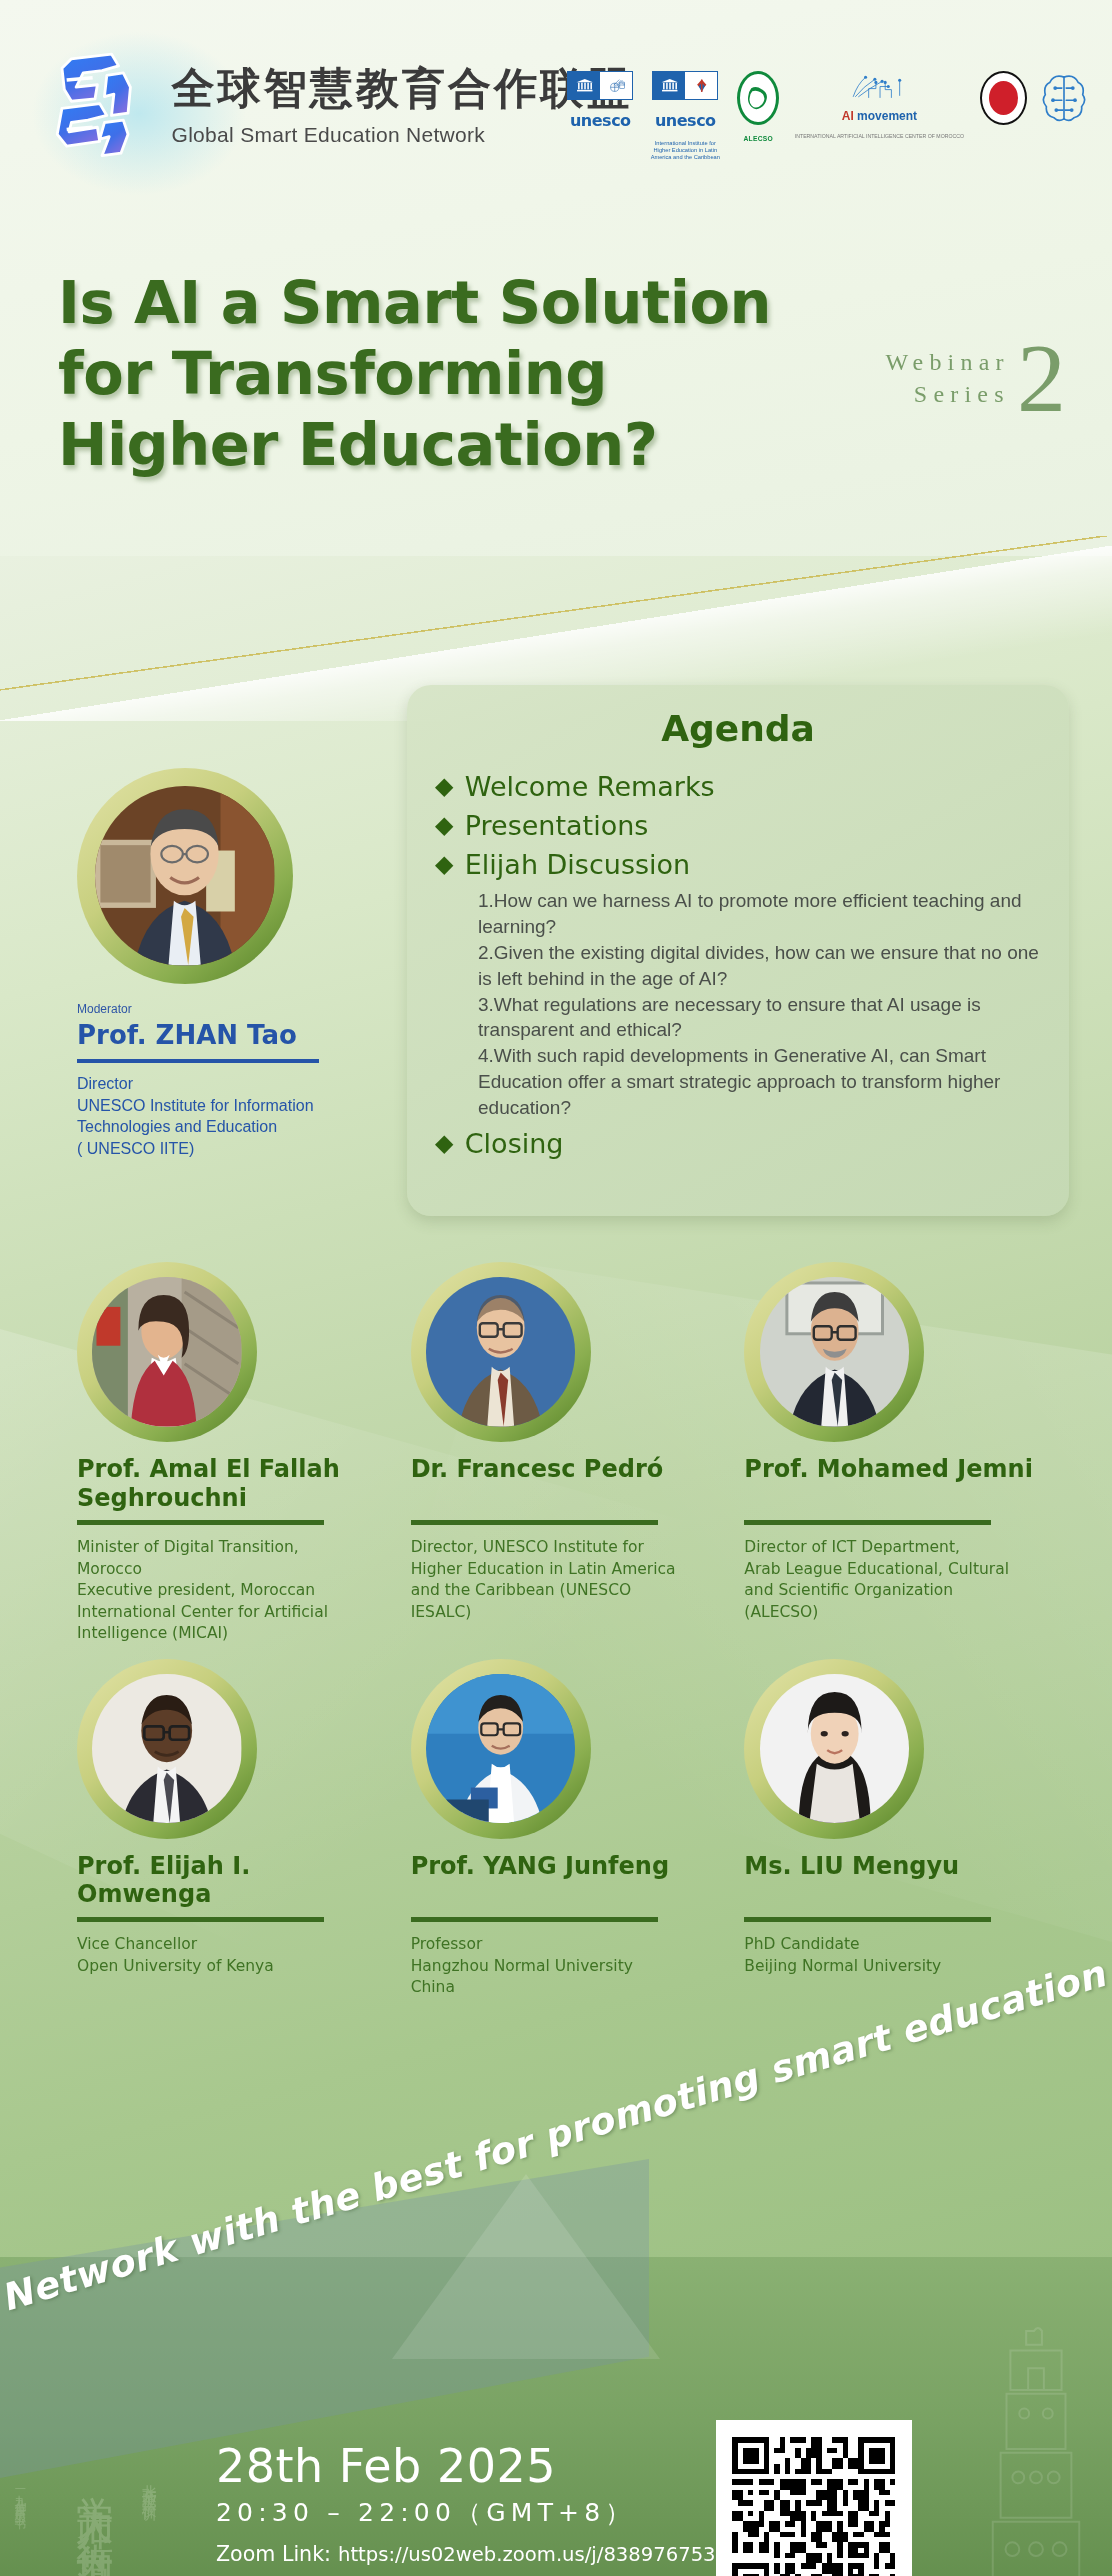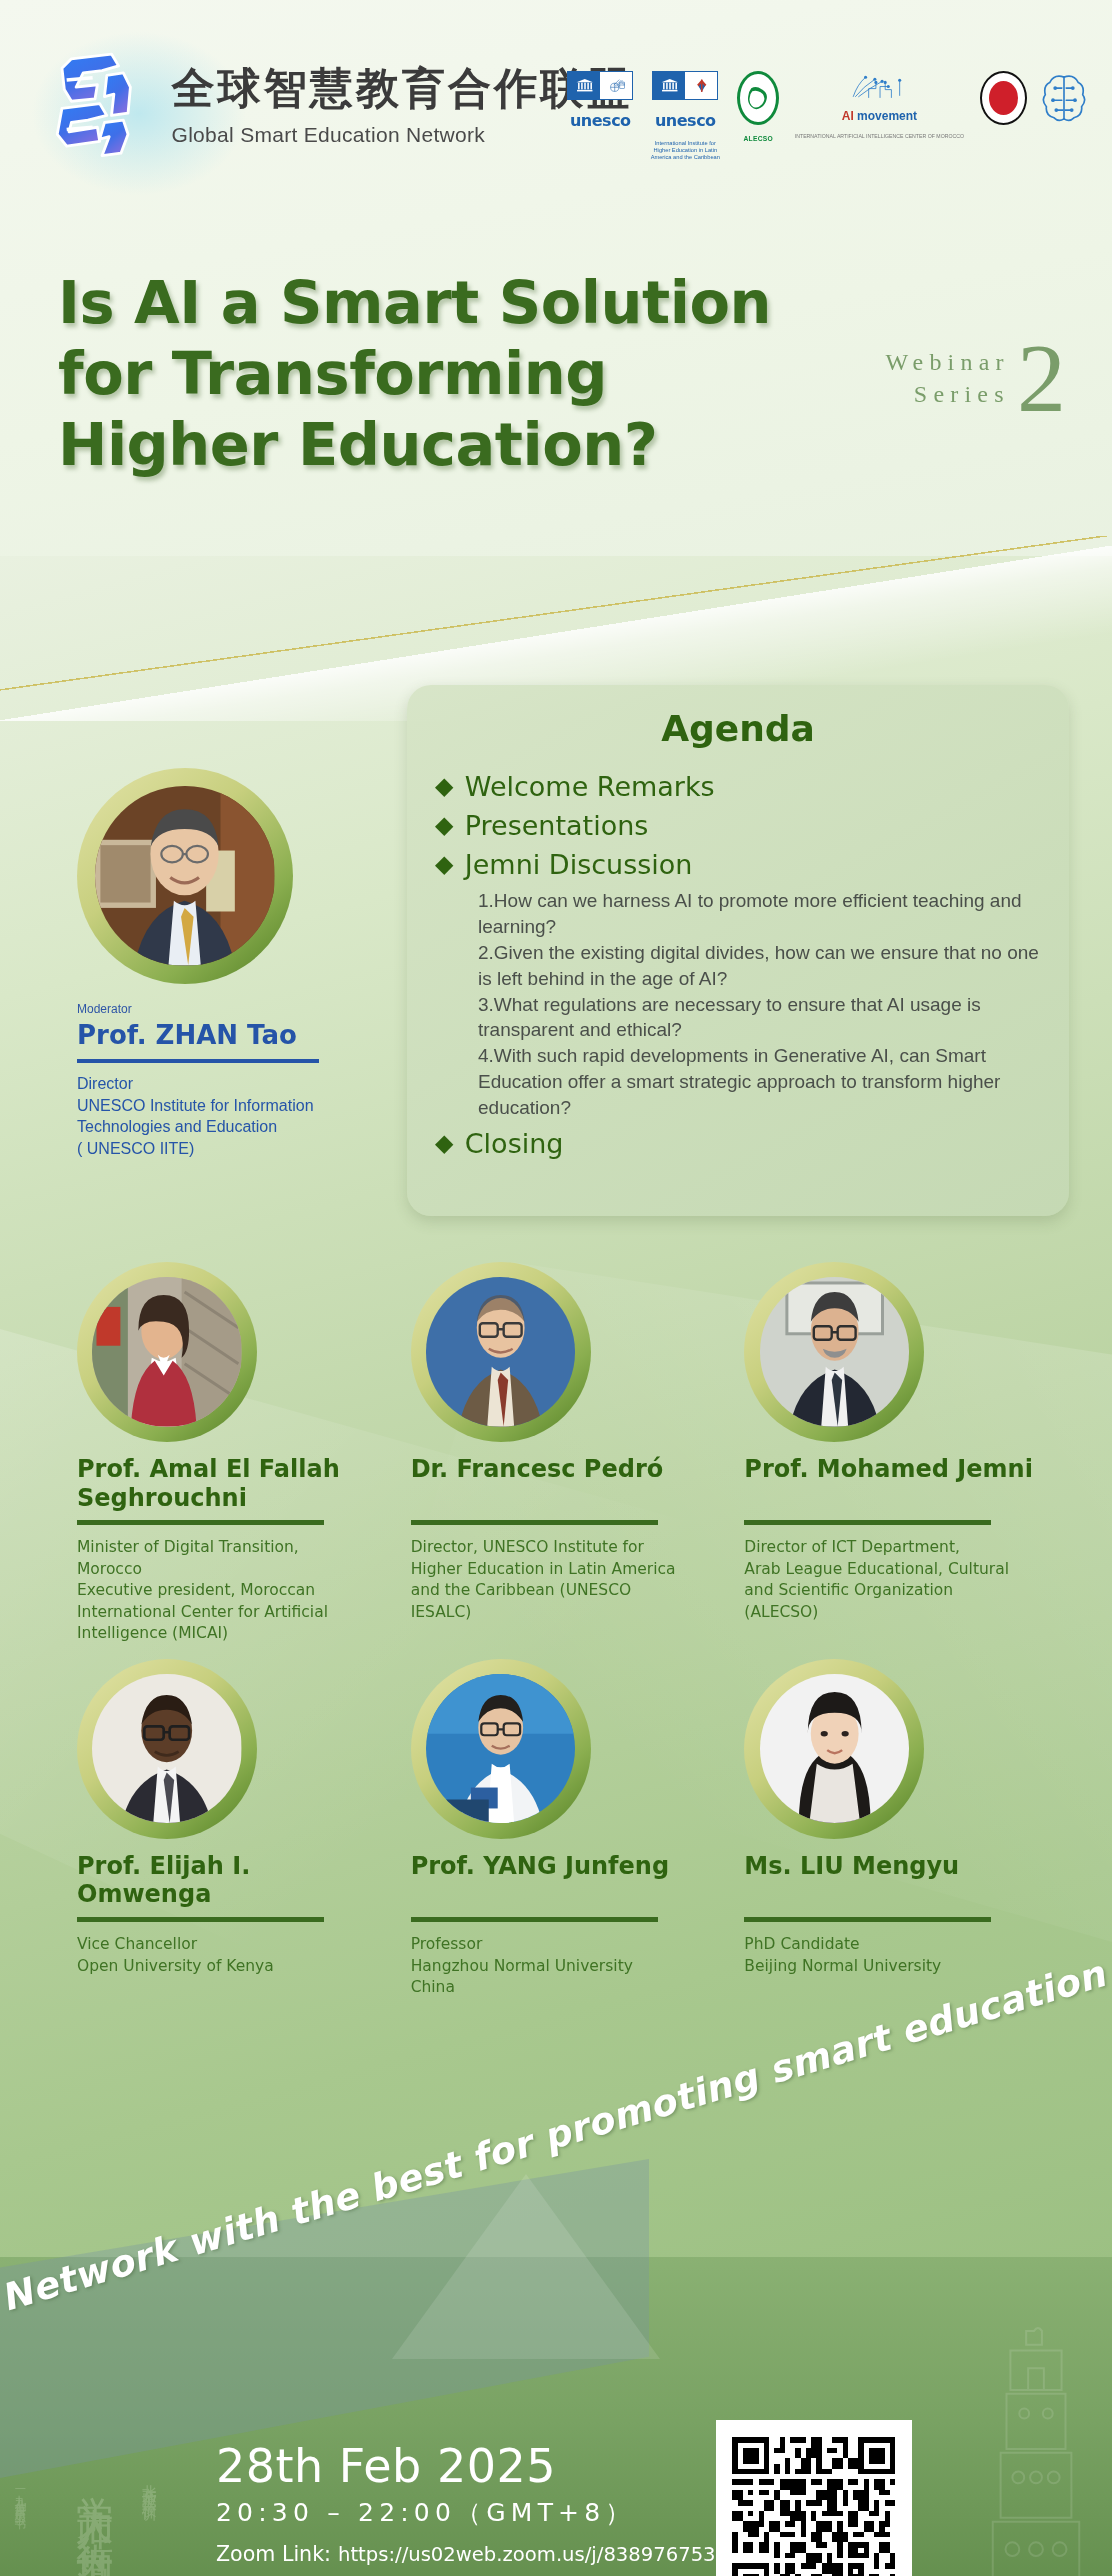--- a/index.html
+++ b/index.html
@@ -413,21 +413,21 @@
   <div class="agenda-item">
     <span class="agenda-diamond">◆</span>
     <span class="agenda-label">Welcome Remarks</span>
   </div>
   <div class="agenda-item">
     <span class="agenda-diamond">◆</span>
     <span class="agenda-label">Presentations</span>
   </div>
   <div class="agenda-item">
     <span class="agenda-diamond">◆</span>
-    <span class="agenda-label">Jemni Discussion</span>
+    <span class="agenda-label">Elijah Discussion</span>
   </div>
 
   <div class="agenda-questions">
     <div class="agenda-q">1.How can we harness AI to promote more efficient teaching and learning?</div>
     <div class="agenda-q">2.Given the existing digital divides, how can we ensure that no one is left behind in the age of AI?</div>
     <div class="agenda-q">3.What regulations are necessary to ensure that AI usage is transparent and ethical?</div>
     <div class="agenda-q">4.With such rapid developments in Generative AI, can Smart Education offer a smart strategic approach to transform higher education?</div>
   </div>
 
   <div class="agenda-item">

